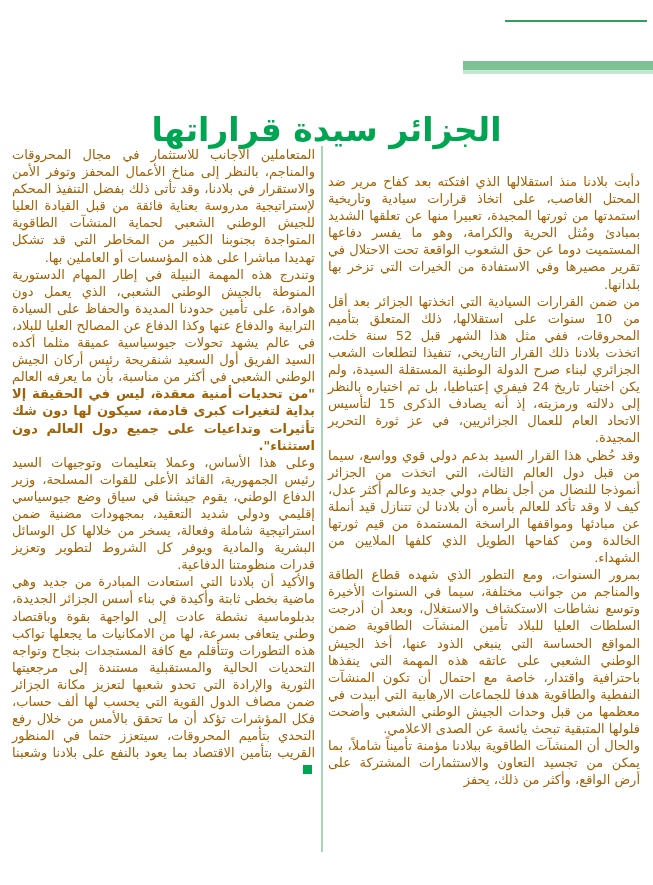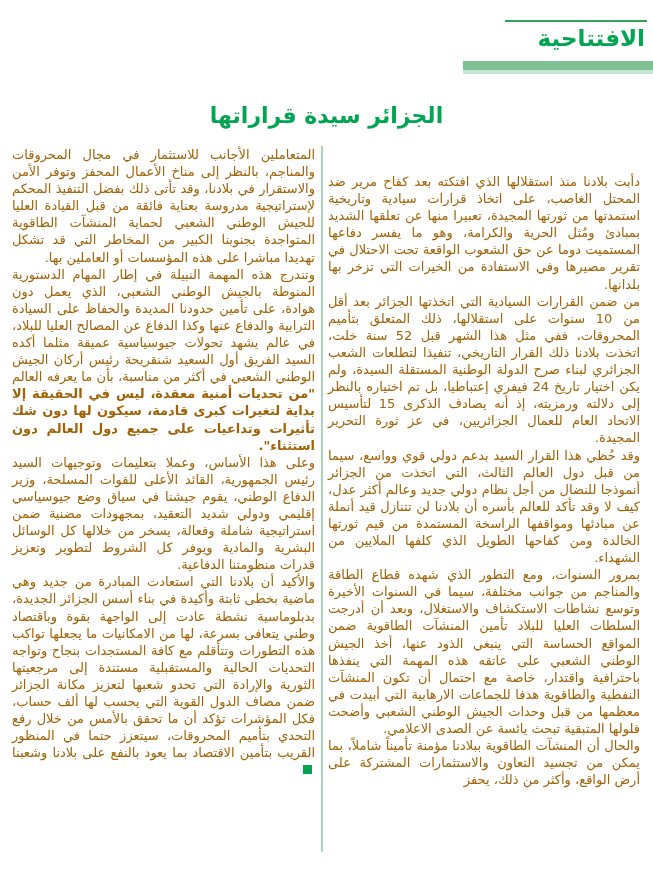--- a/index.html
+++ b/index.html
@@ -29,21 +29,21 @@
   }
   .section-band-light {
     position:absolute; top:70px; right:0;
     width:190px; height:4px; background:#c6e6d2;
   }
 
   
   .article-title {
     position:absolute; top:88px; left:0; right:0;
     text-align:center;
-    font-size:22px; font-weight:bold; color:#00a551;
+    font-size:33px; font-weight:bold; color:#00a551;
     letter-spacing:0px;
   }
 
   
   .body-wrap {
     position:absolute; top:146px; right:13px; left:12px;
     height:706px;
     display:flex;
     align-items:stretch;
   }
@@ -69,21 +69,20 @@
     margin-right:3px;
     vertical-align:baseline;
   }
 </style>
 </head>
 <body>
 
 <div class="page">
 
   <div class="section-rule-top"></div>
-  <div class="section-label">الافتتاحية</div>
   <div class="section-band"></div>
   <div class="section-band-light"></div>
 
   <h1 class="article-title">الجزائر سيدة قراراتها</h1>
 
   <div class="body-wrap">
 
     <div class="col col-right">
       <p>دأبت بلادنا منذ استقلالها الذي افتكته بعد كفاح مرير ضد المحتل الغاصب، على اتخاذ قرارات سيادية وتاريخية استمدتها من ثورتها المجيدة، تعبيرا منها عن تعلقها الشديد بمبادئ ومُثل الحرية والكرامة، وهو ما يفسر دفاعها المستميت دوما عن حق الشعوب الواقعة تحت الاحتلال في تقرير مصيرها وفي الاستفادة من الخيرات التي تزخر بها بلدانها.</p>
       <p>من ضمن القرارات السيادية التي اتخذتها الجزائر بعد أقل من 10 سنوات على استقلالها، ذلك المتعلق بتأميم المحروقات، ففي مثل هذا الشهر قبل 52 سنة خلت، اتخذت بلادنا ذلك القرار التاريخي، تنفيذا لتطلعات الشعب الجزائري لبناء صرح الدولة الوطنية المستقلة السيدة، ولم يكن اختيار تاريخ 24 فيفري إعتباطيا، بل تم اختياره بالنظر إلى دلالته ورمزيته، إذ أنه يصادف الذكرى 15 لتأسيس الاتحاد العام للعمال الجزائريين، في عز ثورة التحرير المجيدة.</p>

